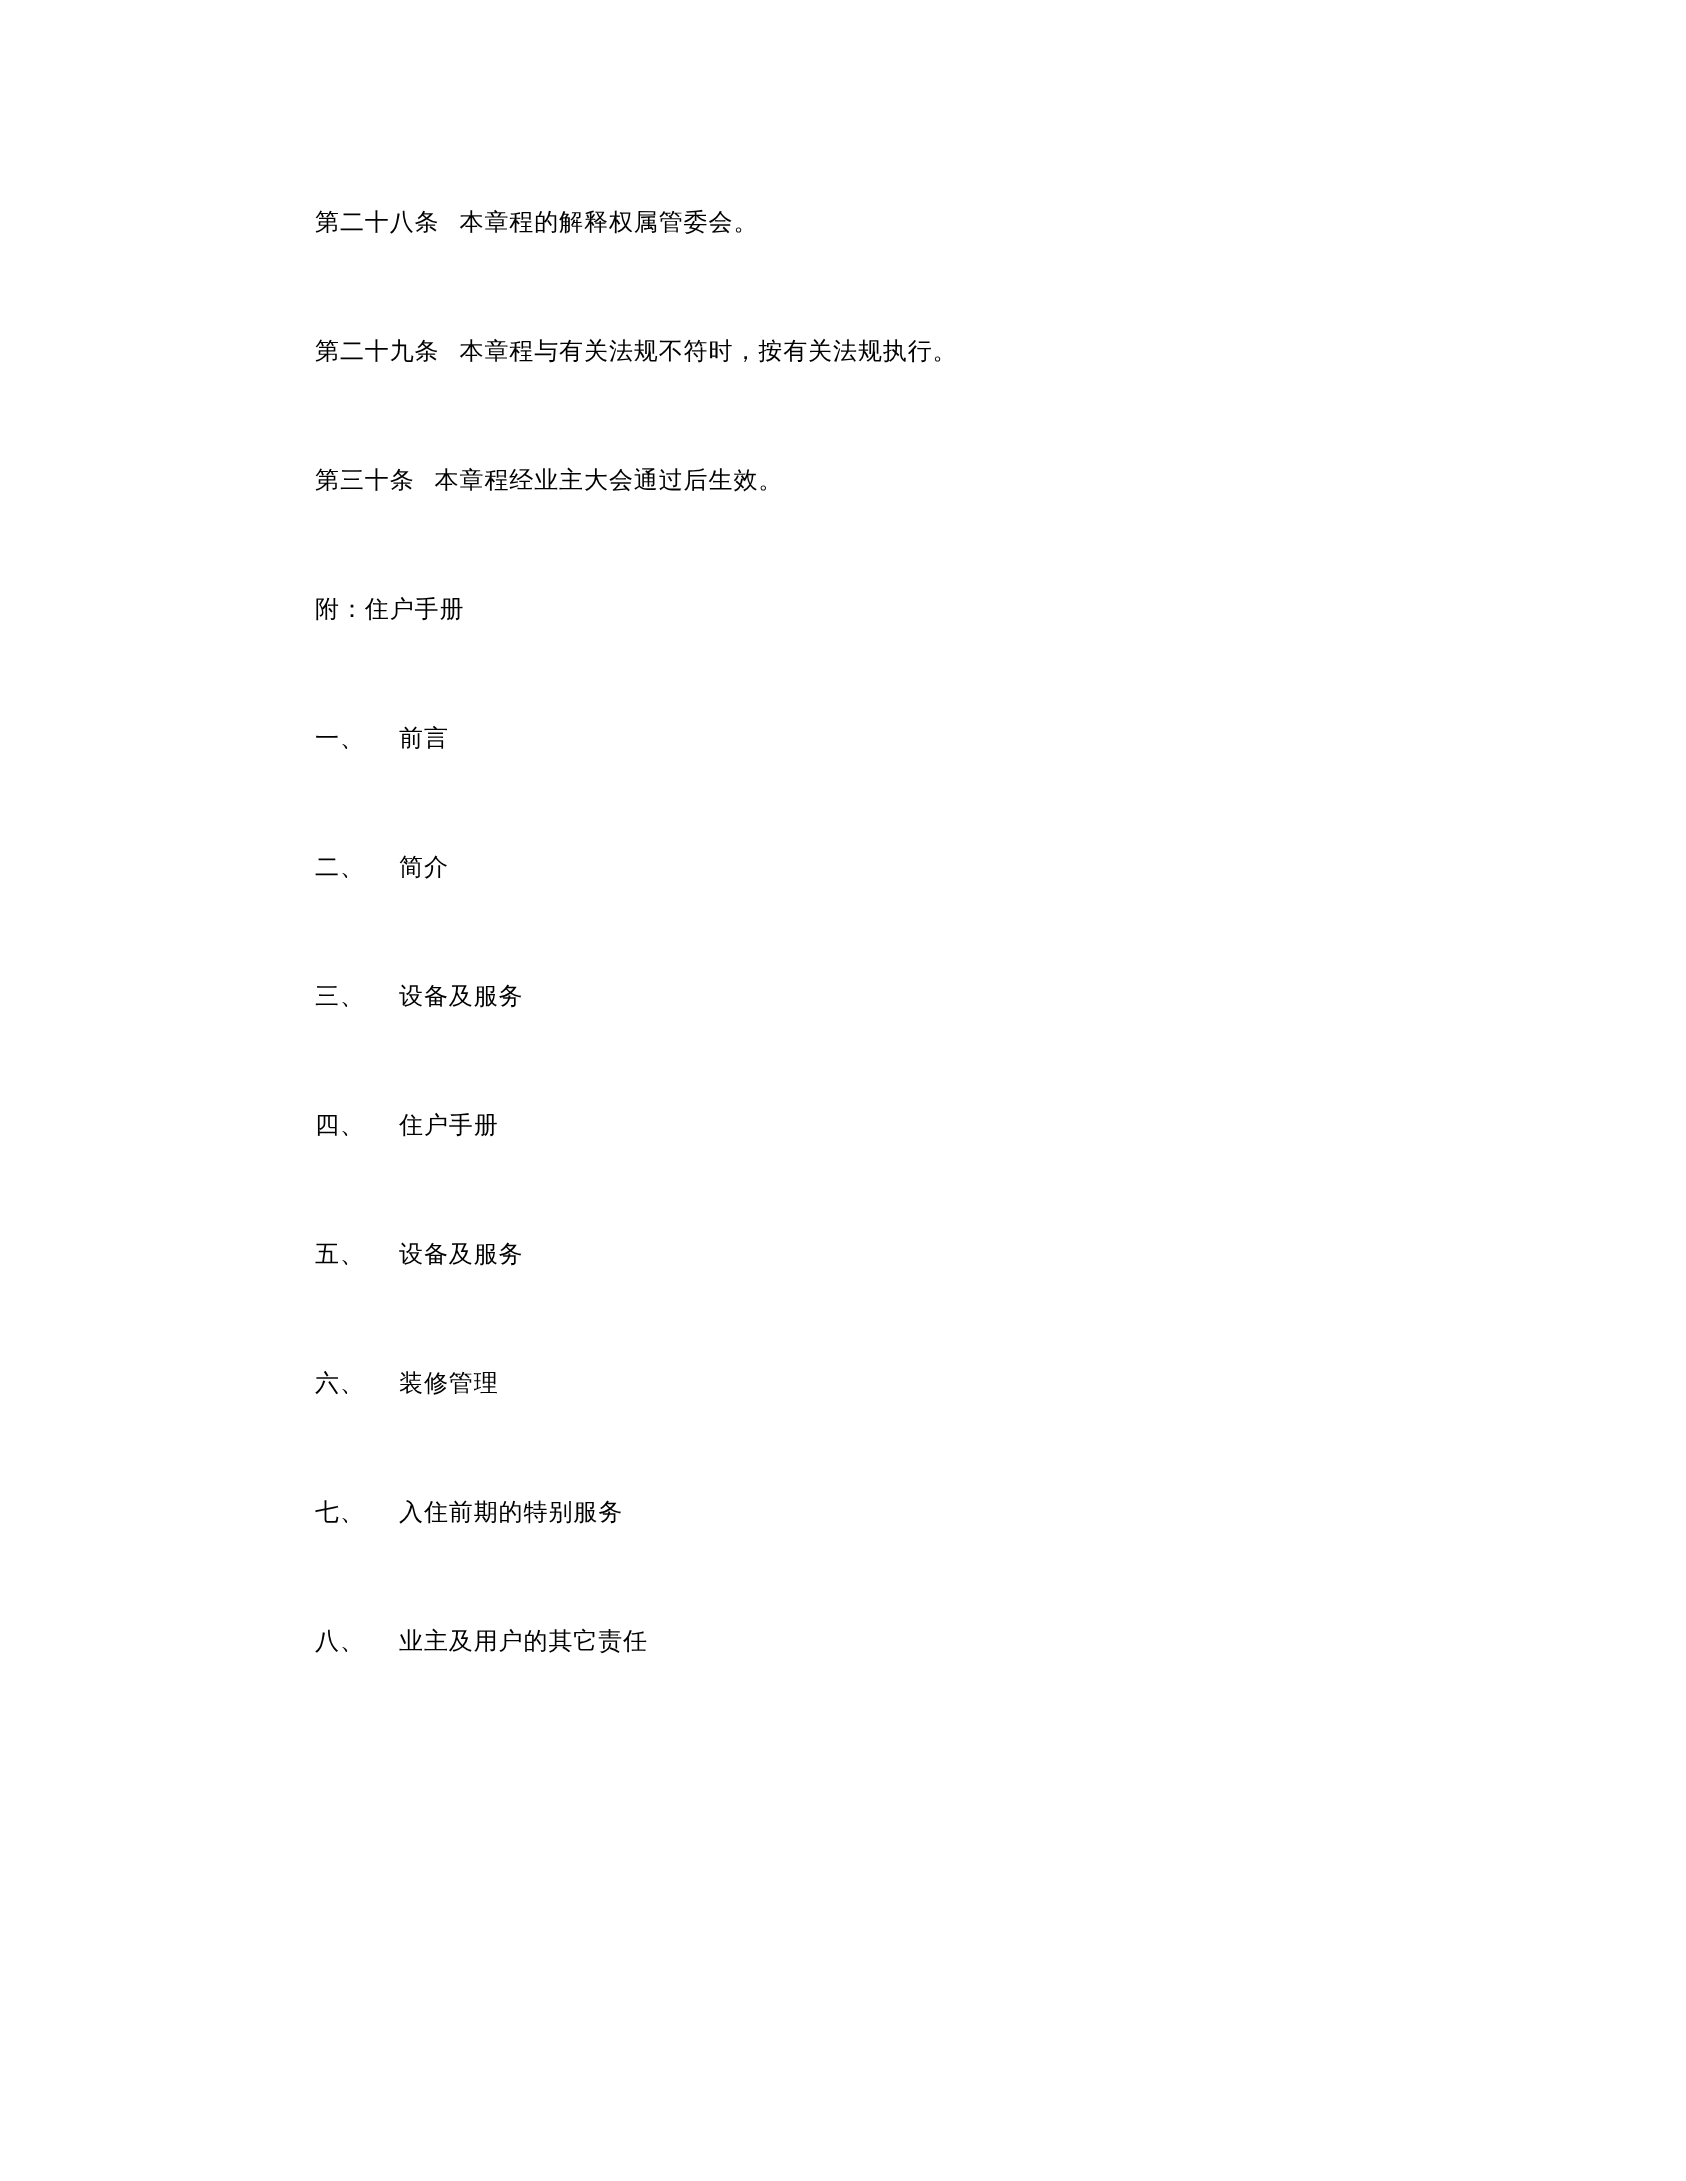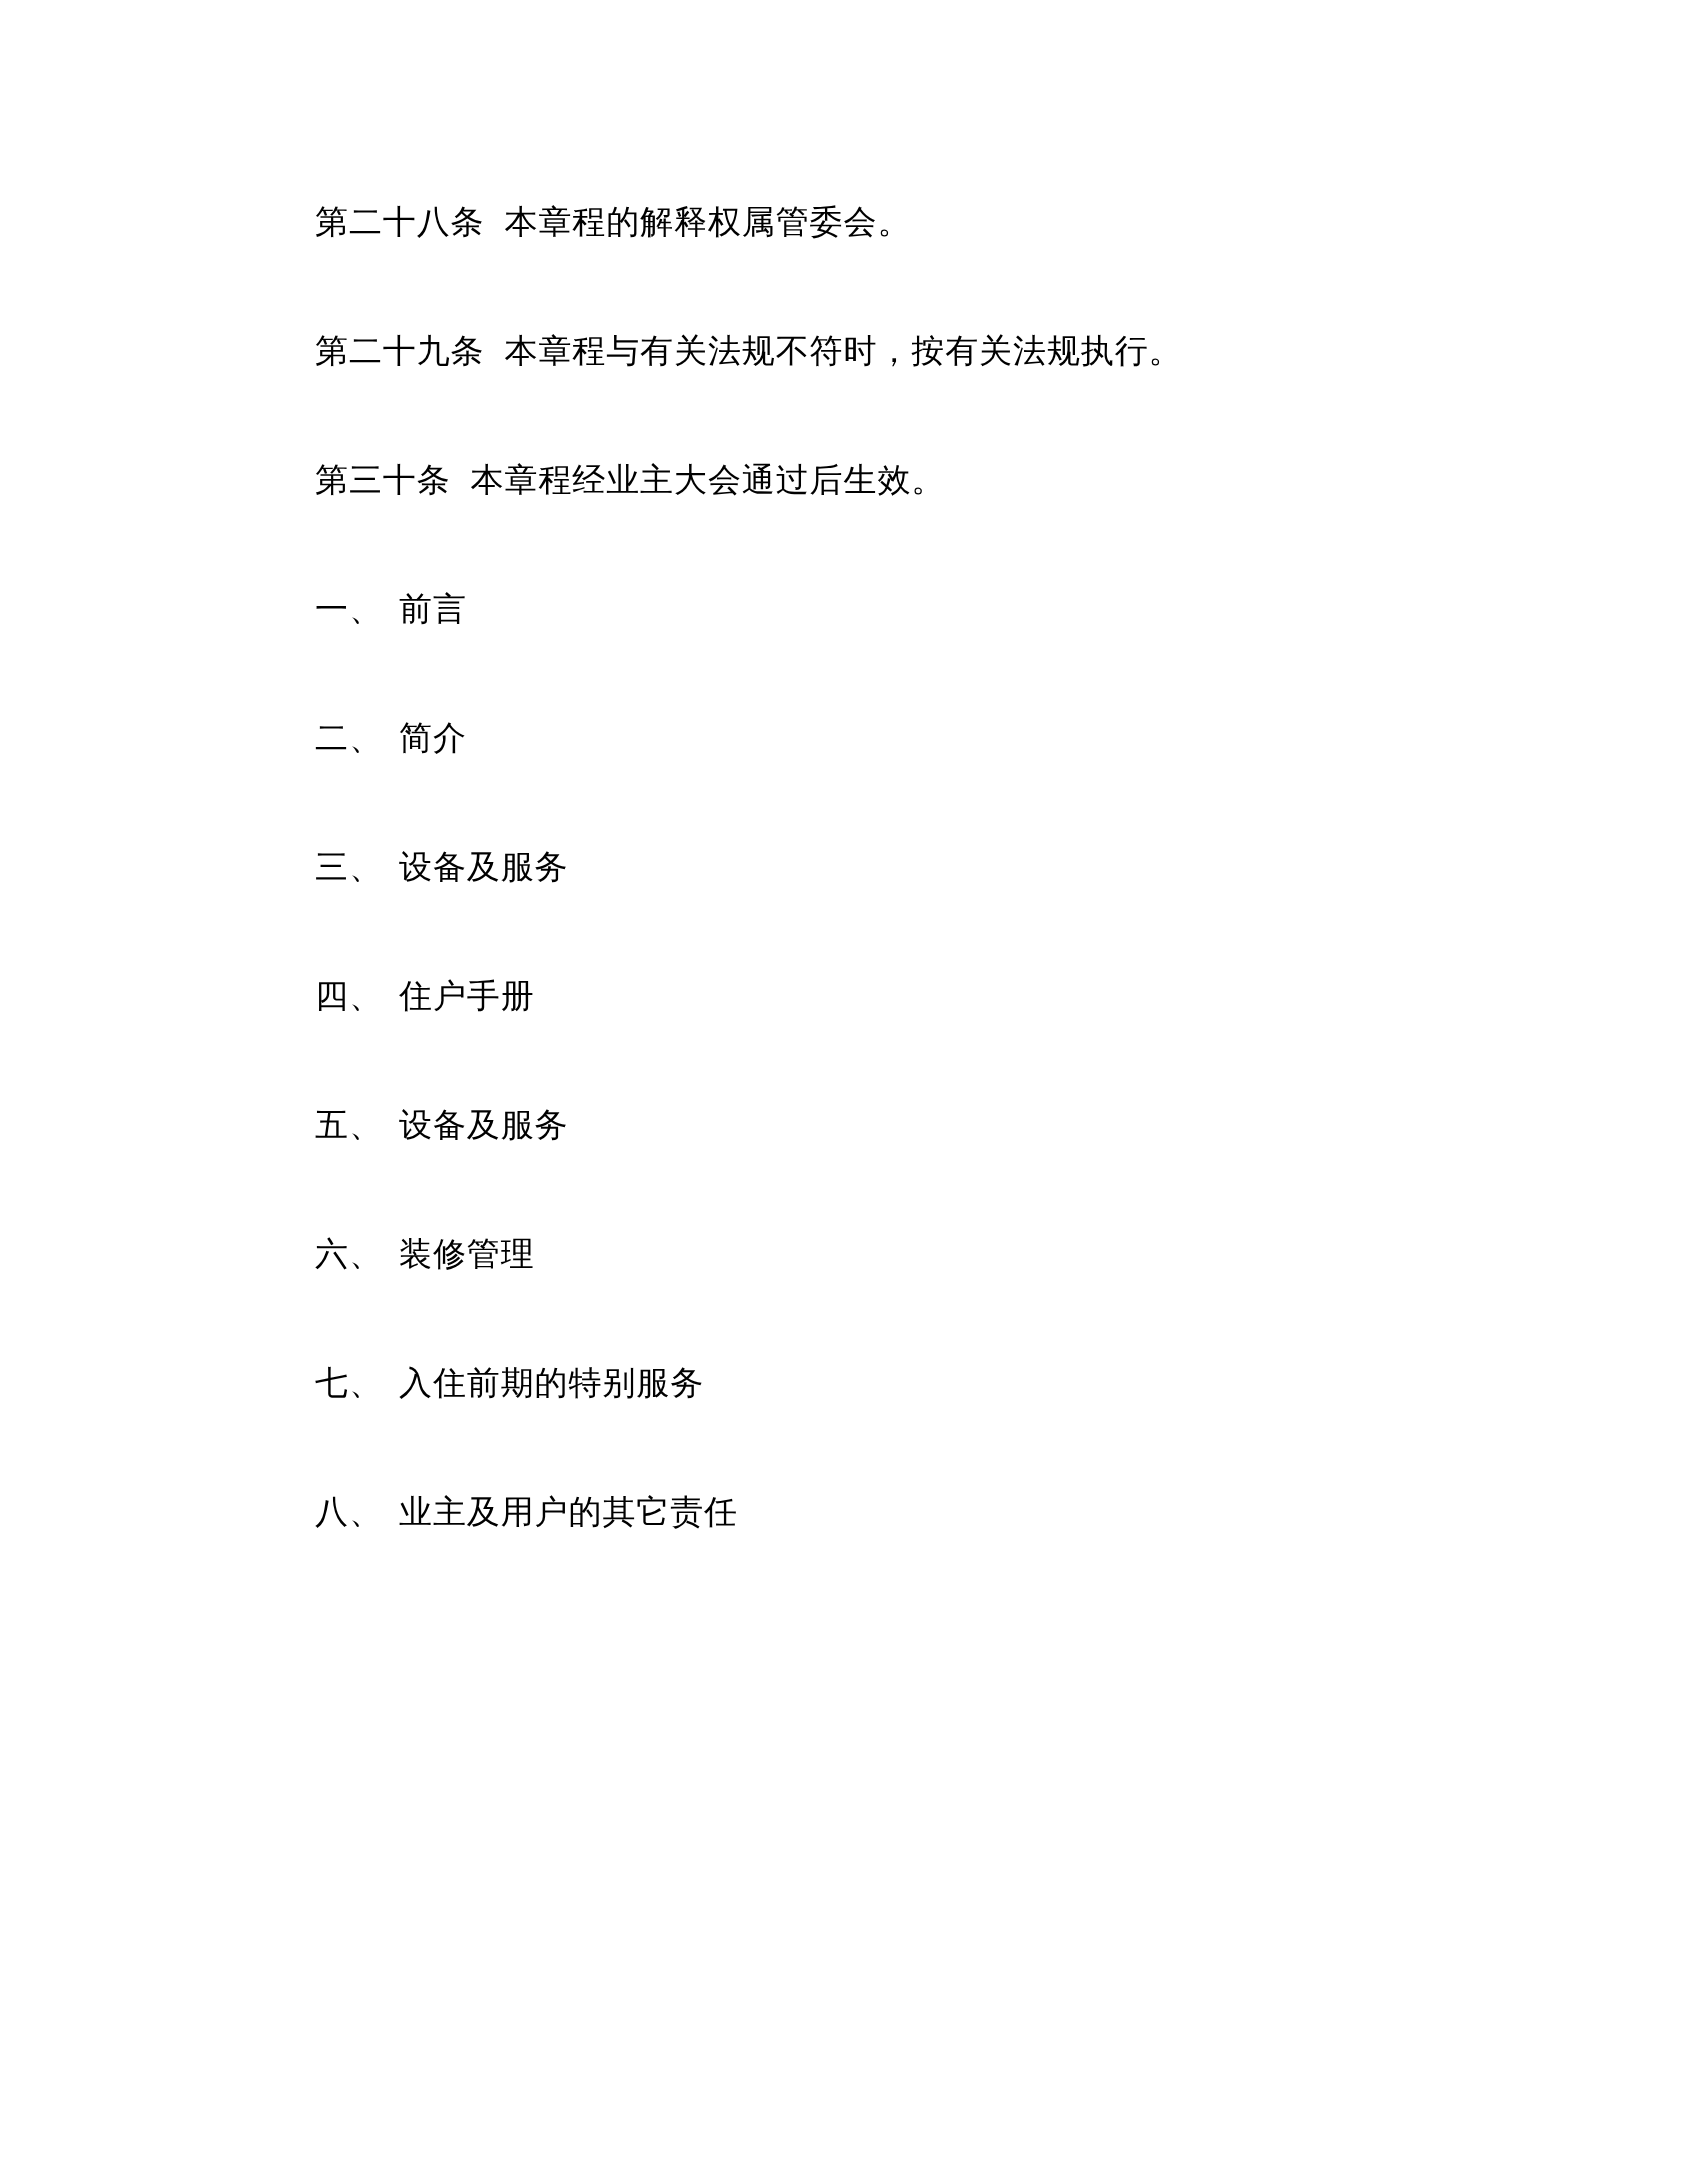--- a/index.html
+++ b/index.html
@@ -24,21 +24,21 @@
     background: #ffffff;
   }
   .content {
     position: absolute;
     left: 315px;
     top: 202px;
     right: 73px;
   }
   .line {
     height: 129px;
-    font-size: 33px;
+    font-size: 24px;
     line-height: 40px;
     white-space: nowrap;
     letter-spacing: 0.9px;
   }
   
   .article-label {
     margin-right: 20px;
   }
   .article-label.wide {
   }
@@ -59,20 +59,23 @@
     </div>
 
     <div class="line">
       <span class="article-label">第二十九条</span><span>本章程与有关法规不符时，按有关法规执行。</span>
     </div>
 
     <div class="line">
       <span class="article-label wide">第三十条</span><span>本章程经业主大会通过后生效。</span>
     </div>
 
+    <div class="line">
+      <span>附：住户手册</span>
+    </div>
 
     <div class="line">
       <span class="toc-num">一、</span><span>前言</span>
     </div>
 
     <div class="line">
       <span class="toc-num">二、</span><span>简介</span>
     </div>
 
     <div class="line">

